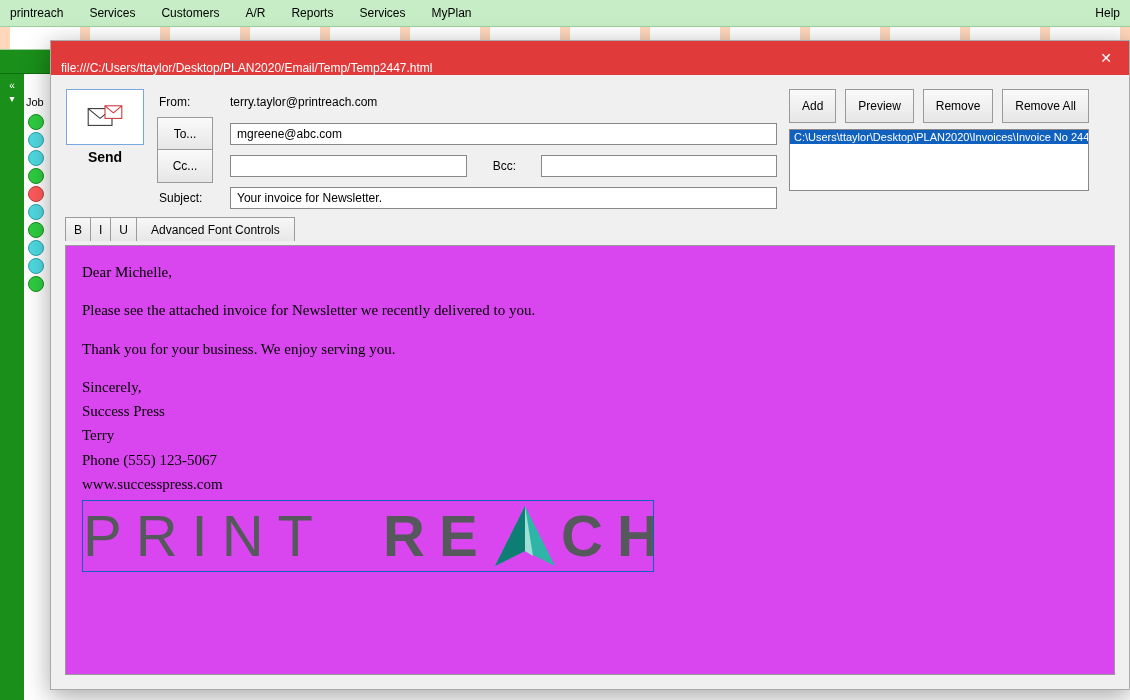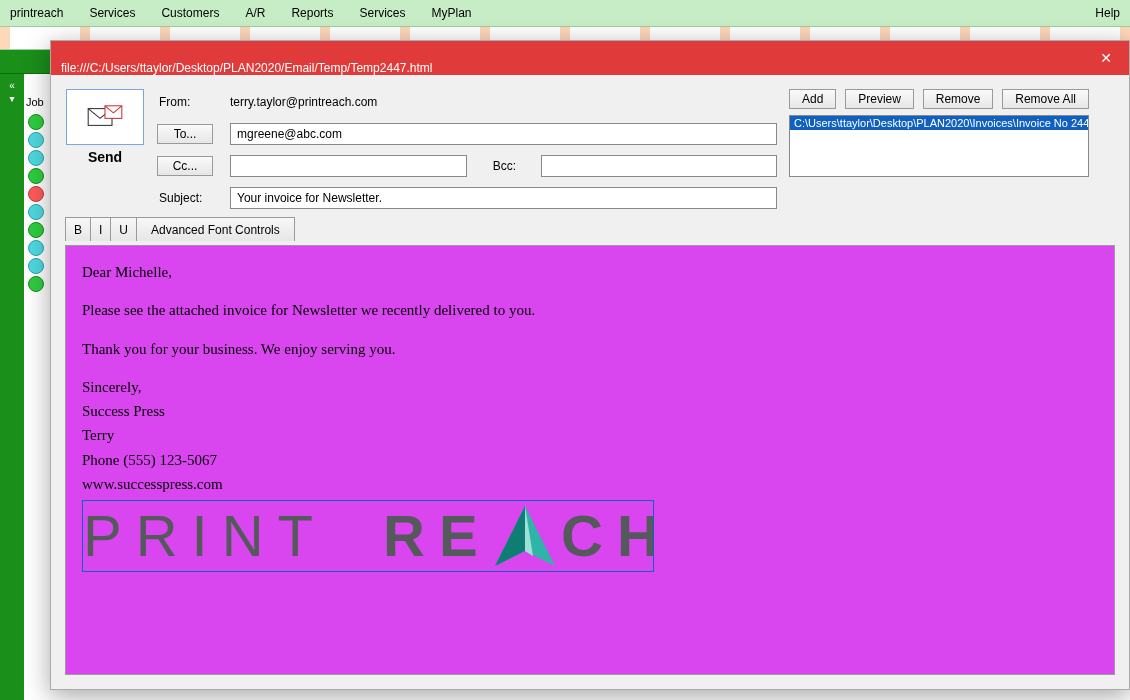--- a/index.html
+++ b/index.html
@@ -28,21 +28,21 @@
 .titlebar .close { margin-left: auto; width: 46px; height: 34px; display: flex; align-items: center; justify-content: center; font-size: 14px; }
 
 .top-area { display: flex; padding: 14px 14px 6px; gap: 12px; }
 .send-col { width: 80px; display: flex; flex-direction: column; align-items: center; }
 .send-box { width: 78px; height: 56px; border: 1px solid #7aa7e0; background: #fff; display: flex; align-items: center; justify-content: center; margin-bottom: 2px; }
 .send-box svg { width: 42px; height: 32px; }
 .send-label { font-size: 14px; margin-top: 2px; font-weight: bold; }
 
 .fields { flex: 1; display: grid; grid-template-columns: 56px 1fr 40px 1fr; grid-auto-rows: 26px; gap: 6px 17px; align-items: center; max-width: 620px; }
 .fields label { font-size: 12px; text-align: left; padding-left: 2px; }
-.btn-small { background: linear-gradient(#fafafa,#e6e6e6); border: 1px solid #9a9a9a; height: 20px; font-size: 12px; padding: 0 6px; display: inline-flex; align-items: center; justify-content: center; cursor: default; }
+.btn-small { background: linear-gradient(#fafafa,#e6e6e6); border: 1px solid #9a9a9a; height: 34px; font-size: 12px; padding: 0 6px; display: inline-flex; align-items: center; justify-content: center; cursor: default; }
 .fields input[type=text] { height: 22px; border: 1px solid #888; background: #fff; padding: 5px 6px; font-size: 12px; width: 100%; }
 .row-full { grid-column: 2 / span 3; }
 
 .attach-col { width: 300px; display: flex; flex-direction: column; gap: 6px; }
 .attach-buttons { display: flex; gap: 6px; justify-content: space-between; }
 .attach-buttons .btn-small { flex: 0 0 auto; padding: 0 12px; }
 .attach-list { background: #fff; border: 1px solid #888; height: 62px; font-size: 11px; overflow: hidden; }
 .attach-list .sel { background: #1060c0; color: #fff; padding: 1px 4px; white-space: nowrap; overflow: hidden; text-overflow: clip; }
 
 .format-bar { display: flex; gap: 0; padding: 0 14px 4px; }

